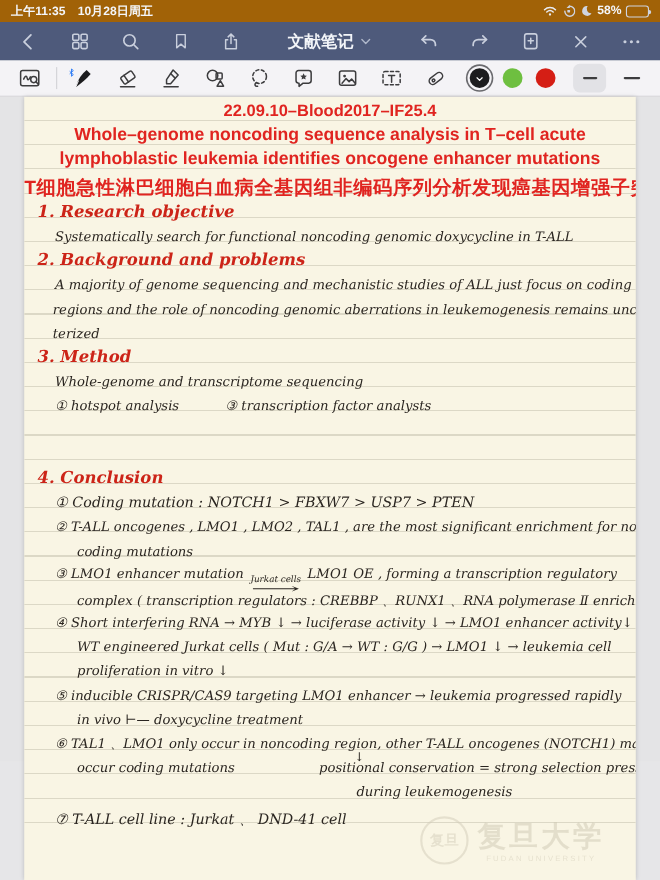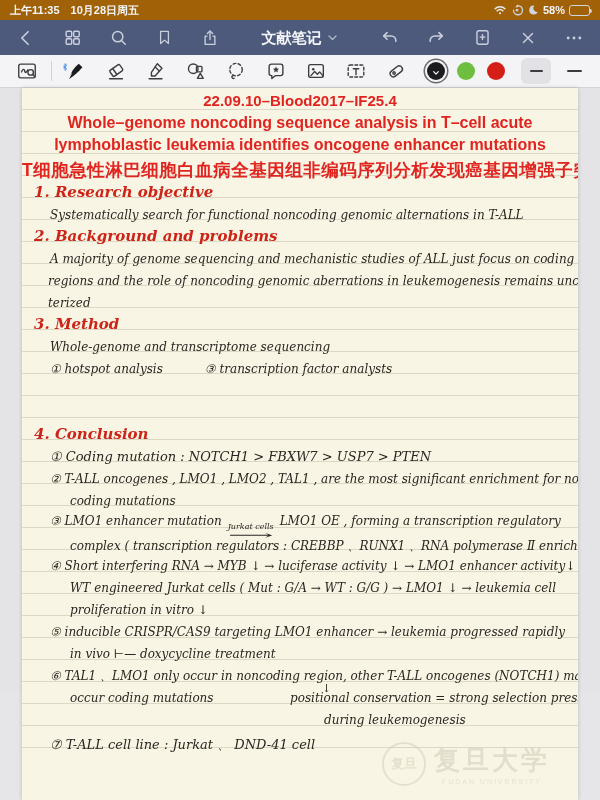--- a/index.html
+++ b/index.html
@@ -313,21 +313,21 @@
 <div class="content">
   <div class="paper">
     <div class="ruled"></div>
 
     <div class="pline print-red t1">22.09.10–Blood2017–IF25.4</div>
     <div class="pline print-red t2">Whole–genome noncoding sequence analysis in T–cell acute</div>
     <div class="pline print-red t3">lymphoblastic leukemia identifies oncogene enhancer mutations</div>
     <div class="pline print-red t4">T细胞急性淋巴细胞白血病全基因组非编码序列分析发现癌基因增强子突变</div>
 
     <div class="pline hw-red" style="top:95px; left:12px;">1. Research objective</div>
-    <div class="pline hw" style="top:120px; left:28px;">Systematically search for functional noncoding genomic alternations in T-ALL</div>
+    <div class="pline hw" style="top:120px; left:28px;">Systematically search for functional noncoding genomic doxycycline in T-ALL</div>
 
     <div class="pline hw-red" style="top:139px; left:12px;">2. Background and problems</div>
     <div class="pline hw" style="top:164px; left:28px;">A majority of genome sequencing and mechanistic studies of ALL just focus on coding</div>
     <div class="pline hw" style="top:186px; left:26px;">regions and the role of noncoding genomic aberrations in leukemogenesis remains uncharac-</div>
     <div class="pline hw" style="top:208px; left:26px;">terized</div>
 
     <div class="pline hw-red" style="top:227px; left:12px;">3. Method</div>
     <div class="pline hw" style="top:252px; left:28px;">Whole-genome and transcriptome sequencing</div>
     <div class="pline hw items-row" style="top:274px; left:28px;">
       <span>① hotspot analysis</span>

